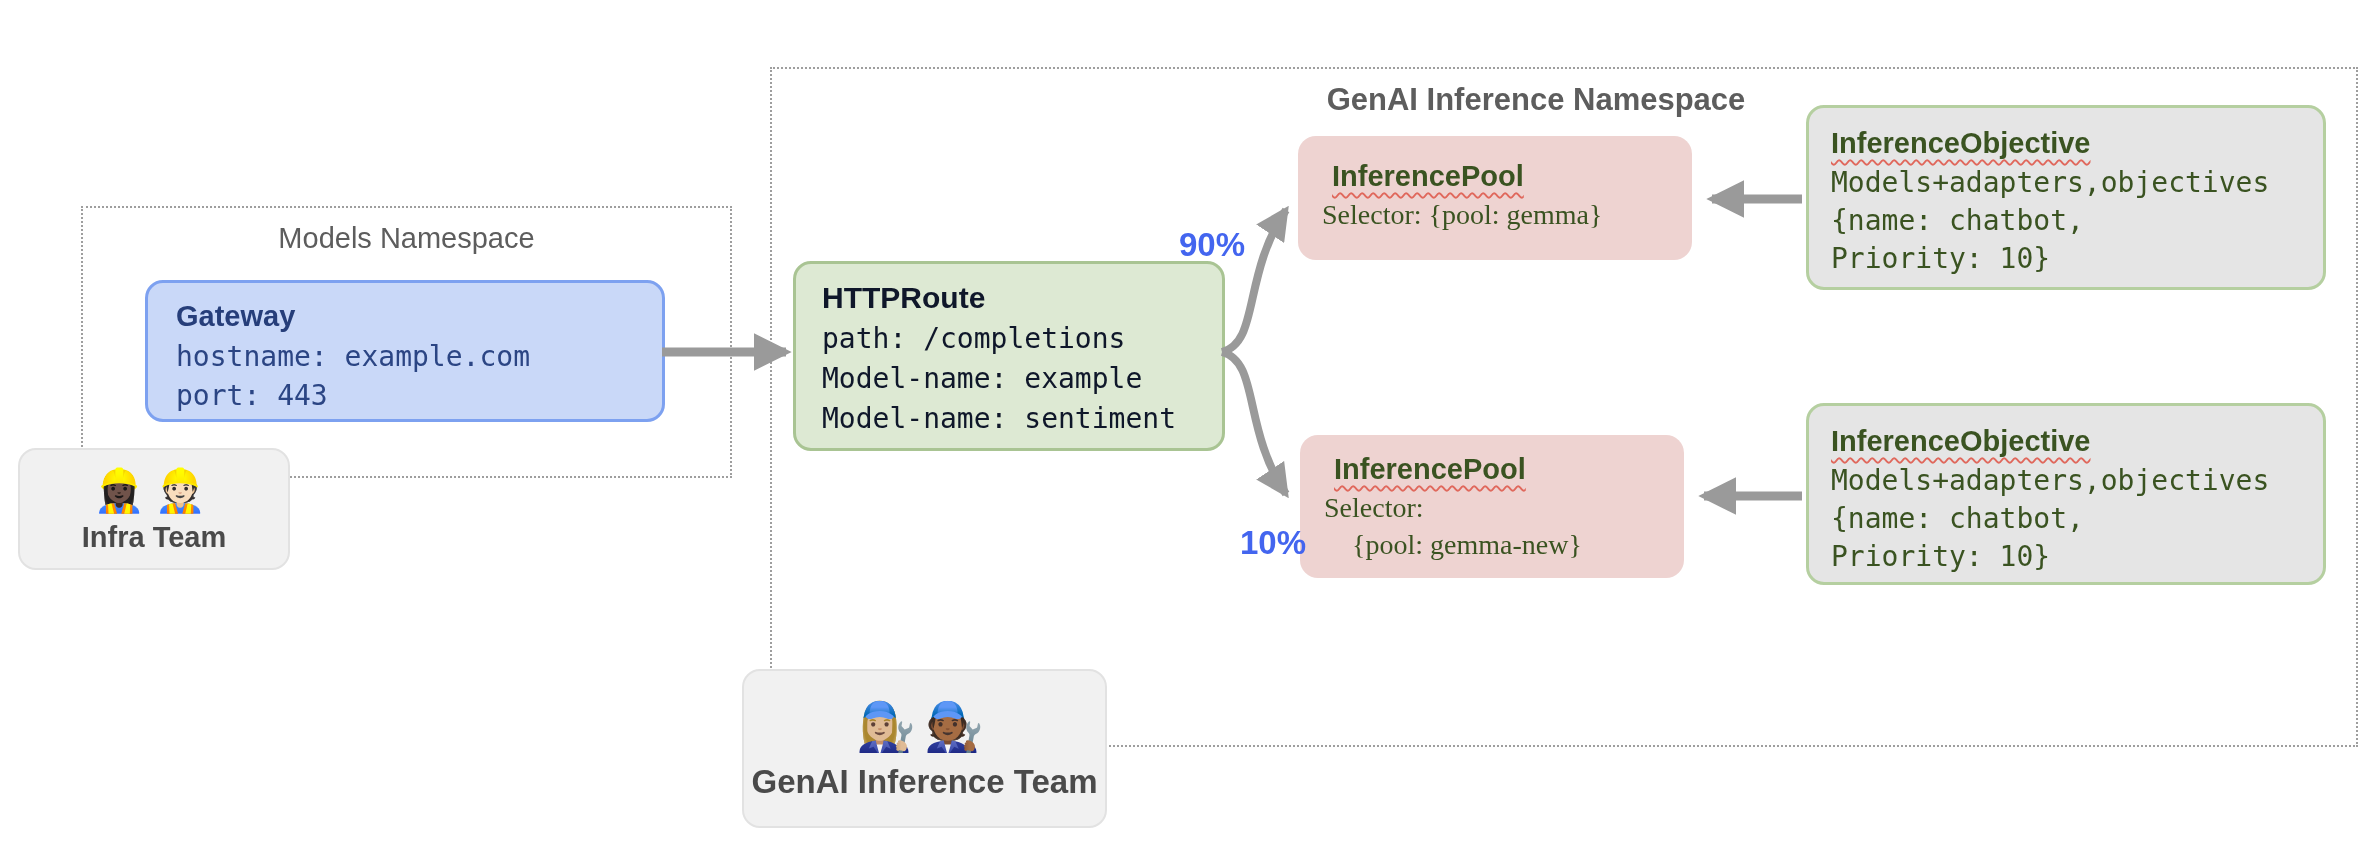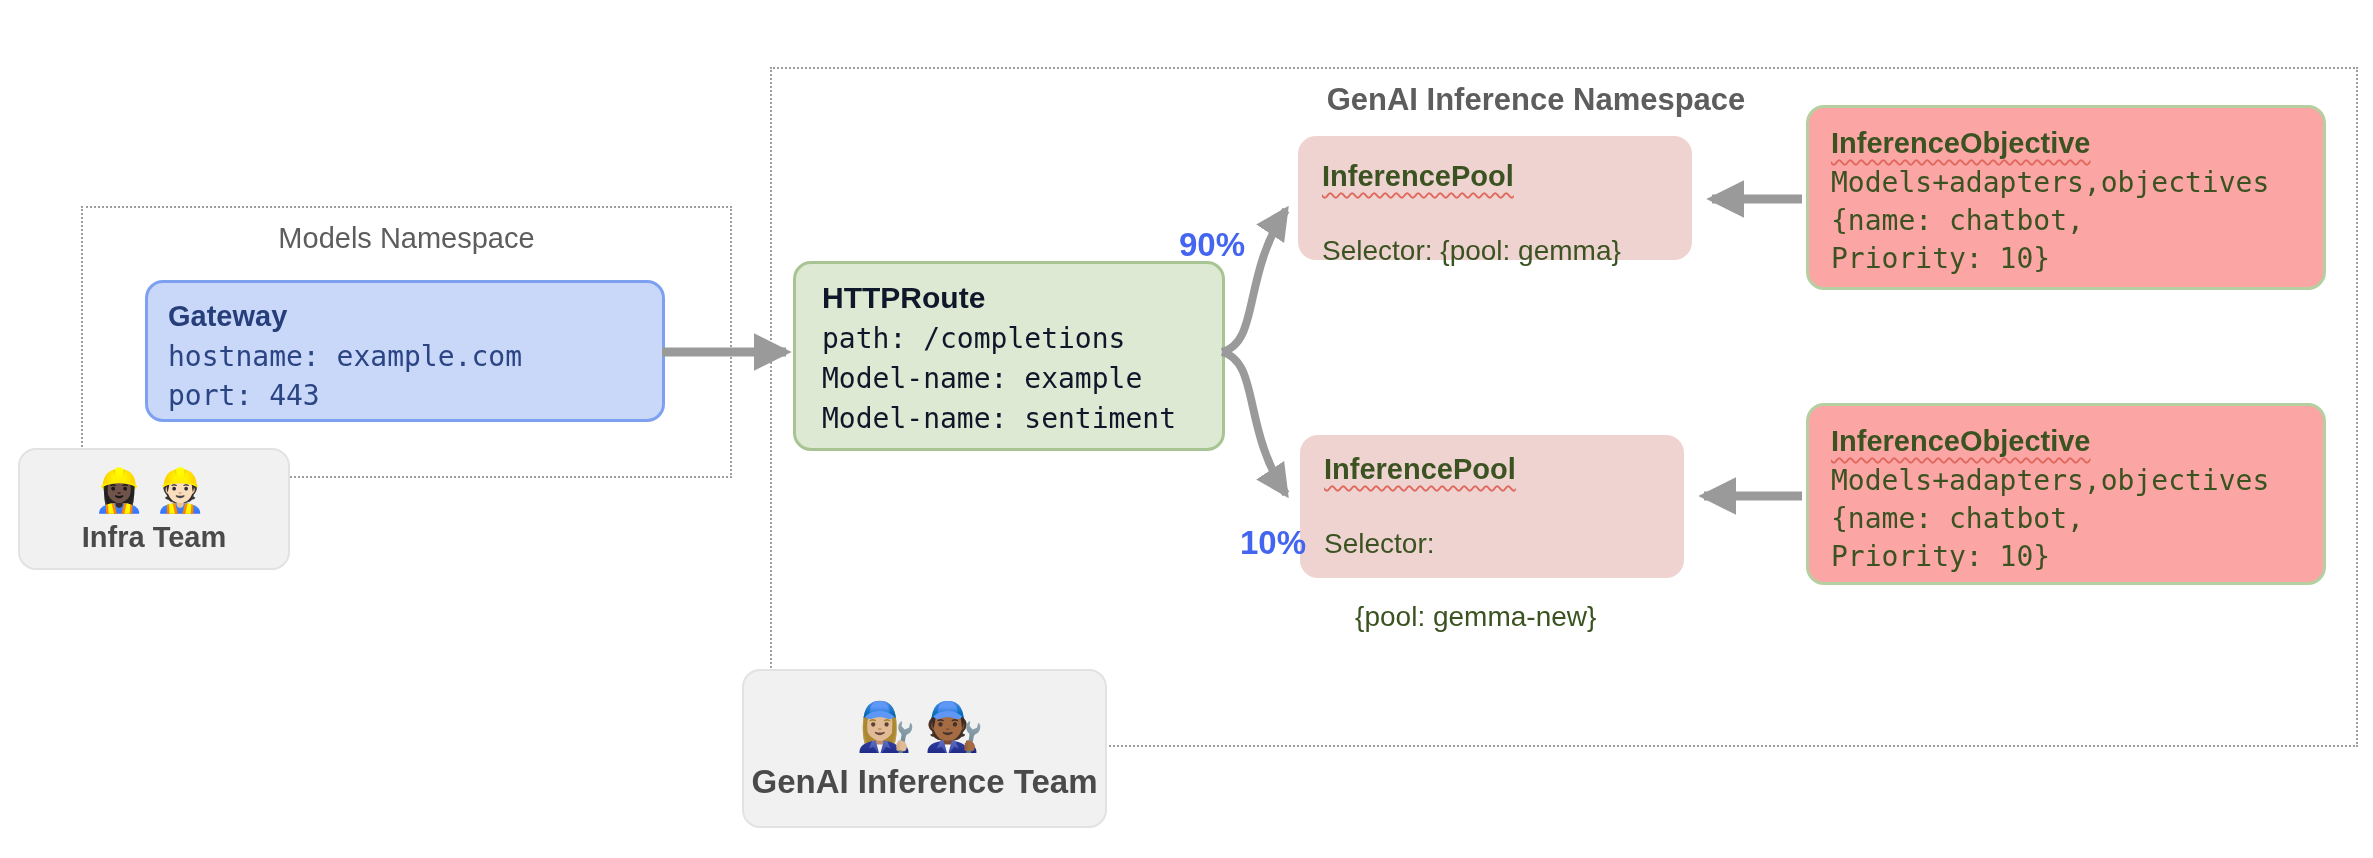--- a/index.html
+++ b/index.html
@@ -42,31 +42,30 @@
     text-decoration-color: #e0685c;
     text-decoration-thickness: 2px;
     text-underline-offset: 6px;
   }
   .mono-line {
     font-family: "DejaVu Sans Mono", monospace;
     font-size: 28px;
     white-space: pre;
   }
   .sans-line {
-    font-family: Liberation Sans, sans-serif;
+    font-family: Liberation Serif, serif;
     font-size: 28px;
     white-space: pre;
-    margin-top: 36px;
   }
 
   .gateway {
     left: 145px; top: 280px; width: 520px; height: 142px;
     background: #c9d8f8;
     border: 3px solid #7da1f0;
-    padding: 12px 20px;
+    padding: 12px 28px;
     color: #2b4584;
   }
   .gateway .node-title { color: #263e7a; line-height: 42px; }
   .gateway .mono-line { line-height: 39px; }
 
   .httproute {
     left: 793px; top: 261px; width: 432px; height: 190px;
     background: #dde9d3;
     border: 3px solid #a9c493;
     padding: 13px 26px;
@@ -74,27 +73,27 @@
   }
   .httproute .node-title { font-size: 30px; line-height: 42px; }
   .httproute .mono-line { line-height: 40px; }
 
   .pool {
     background: #eed3d1;
     border: none;
     color: #3a5321;
     padding: 20px 24px;
   }
-  .pool .node-title { line-height: 40px; }
+  .pool .node-title { line-height: 40px; margin-left: 10px; }
   .pool .sans-line { line-height: 37px; }
   .pool-top { left: 1298px; top: 136px; width: 394px; height: 124px; }
   .pool-bottom { left: 1300px; top: 435px; width: 384px; height: 143px; padding-top: 14px; }
 
   .objective {
-    background: #fca5a5;
+    background: #e5e5e5;
     border: 3px solid #b5cfa0;
     color: #3a5321;
     padding: 14px 22px;
   }
   .objective .node-title { line-height: 42px; }
   .objective .mono-line { line-height: 38px; }
   .objective-top { left: 1806px; top: 105px; width: 520px; height: 185px; }
   .objective-bottom { left: 1806px; top: 403px; width: 520px; height: 182px; }
 
   

